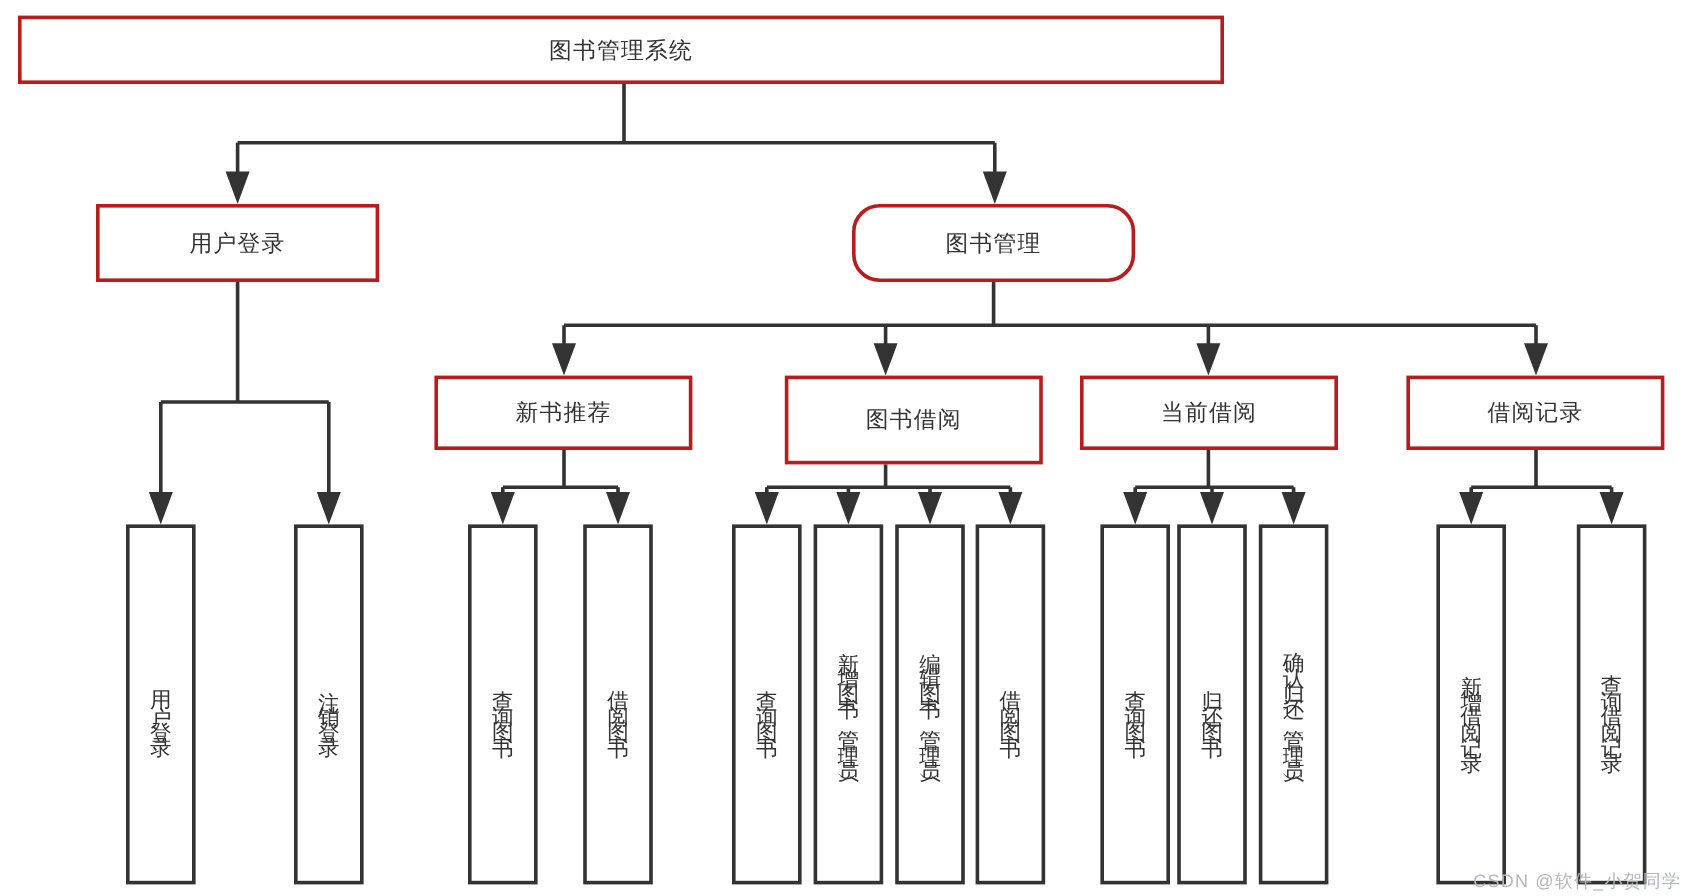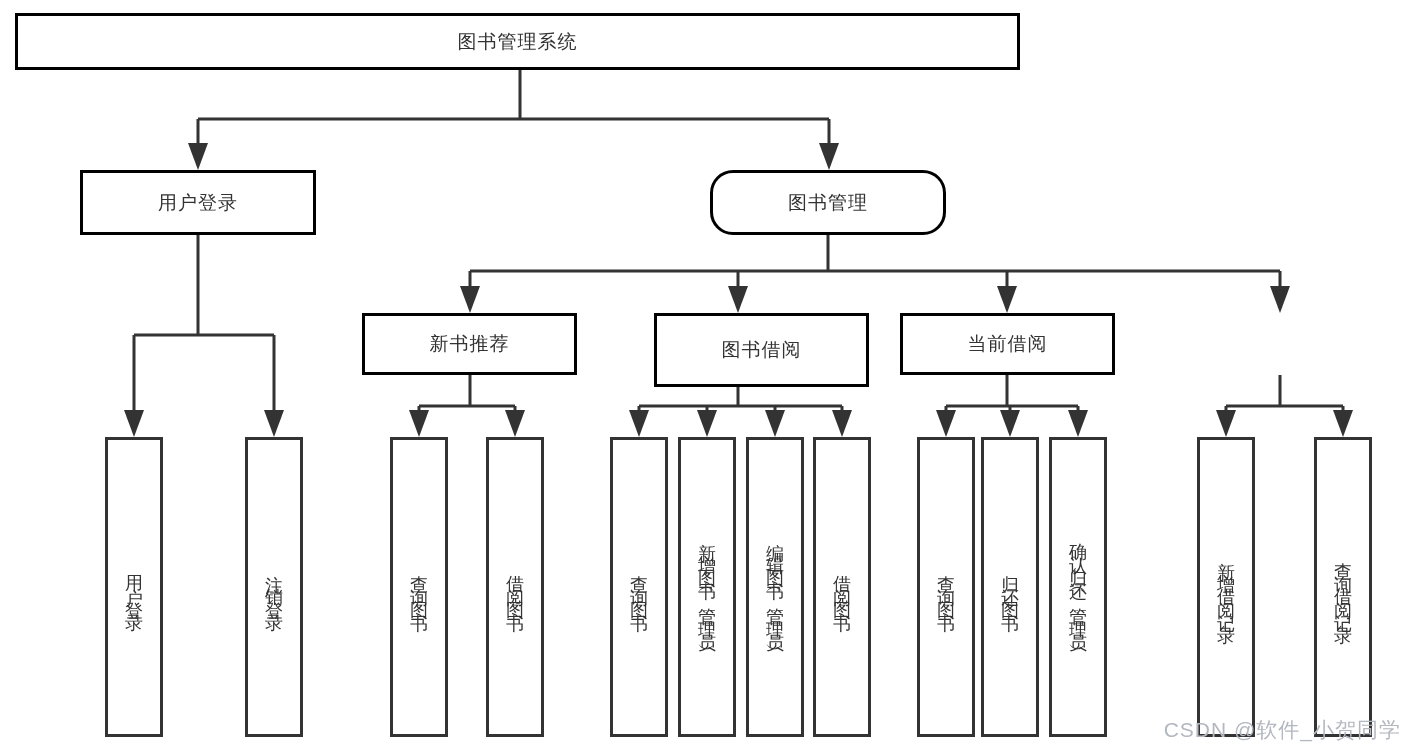--- a/index.html
+++ b/index.html
@@ -5,37 +5,37 @@
   html,body { margin:0; padding:0; background:#ffffff; }
   .stage {
     position:relative; width:1405px; height:747px; background:#ffffff;
     font-family:"Liberation Sans", sans-serif; overflow:hidden;
   }
   svg.wires { position:absolute; left:0; top:0; z-index:1; }
   .ln { stroke:#333333; stroke-width:3; fill:none; }
   .ah { fill:#333333; stroke:none; }
   .hbox {
     position:absolute; box-sizing:border-box; background:#ffffff;
-    border:3px solid #000000; z-index:2;
+    border:3px solid #b91c1c; z-index:2;
     display:flex; align-items:center; justify-content:center;
   }
   .hlabel { font-size:19px; color:#333333; letter-spacing:1px; }
   .vbox {
     position:absolute; box-sizing:border-box; background:#ffffff;
     border:3px solid #333333; z-index:2; top:437px; width:58px; height:300px;
     display:flex; align-items:center; justify-content:center;
   }
   .vlabel {
     writing-mode:vertical-rl; text-orientation:mixed;
     font-size:18px; letter-spacing:13px; line-height:1; color:#333333;
     white-space:nowrap;
   }
   .watermark {
     position:absolute; right:4px; bottom:3px; z-index:5;
-    font-size:21px; color:#b3b7bf; letter-spacing:1px;
+    font-size:15px; color:#b3b7bf; letter-spacing:1px;
   }
 </style>
 </head>
 <body>
 
 <div class="stage">
 
   <svg class="wires" width="1405" height="747" viewBox="0 0 1405 747">
 
     <path class="ln" d="M520 70 L520 119 M198 119 L829 119 M198 119 L198 148 M829 119 L829 148"></path>
@@ -85,20 +85,23 @@
 
   <div class="hbox" style="left:362px; top:313px; width:215px; height:62px;">
     <span class="hlabel">新书推荐</span>
   </div>
   <div class="hbox" style="left:654px; top:313px; width:215px; height:74px;align-items:center;">
     <span class="hlabel">图书借阅</span>
   </div>
   <div class="hbox" style="left:900px; top:313px; width:215px; height:62px;text-align:right;">
     <span class="hlabel">当前借阅</span>
   </div>
+  <div class="hbox" style="left:1172px; top:313px; width:215px; height:62px;">
+    <span class="hlabel">借阅记录</span>
+  </div>
 
   <div class="vbox" style="left:105px;">
     <span class="vlabel">用户登录</span>
   </div>
   <div class="vbox" style="left:245px;">
     <span class="vlabel">注销登录</span>
   </div>
 
   <div class="vbox" style="left:390px;">
     <span class="vlabel">查询图书</span>

